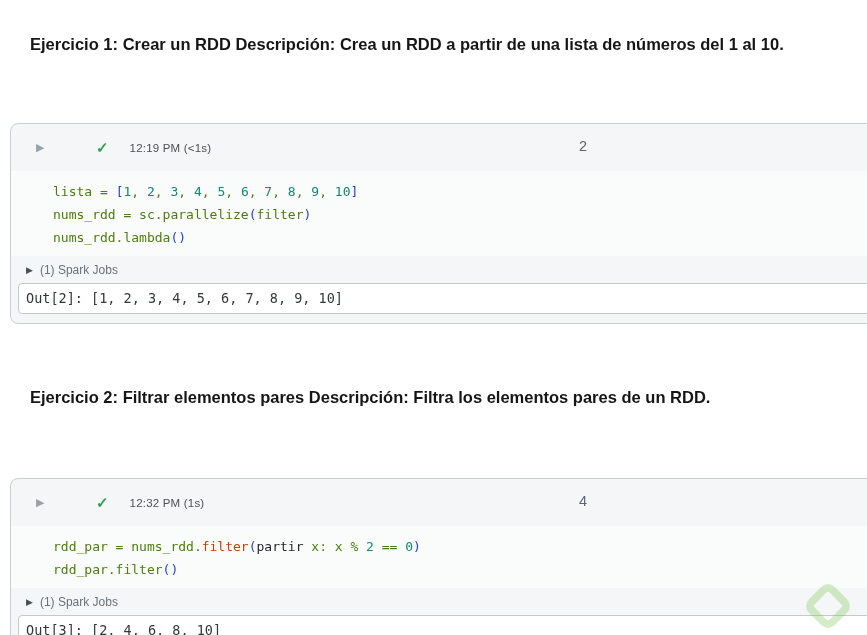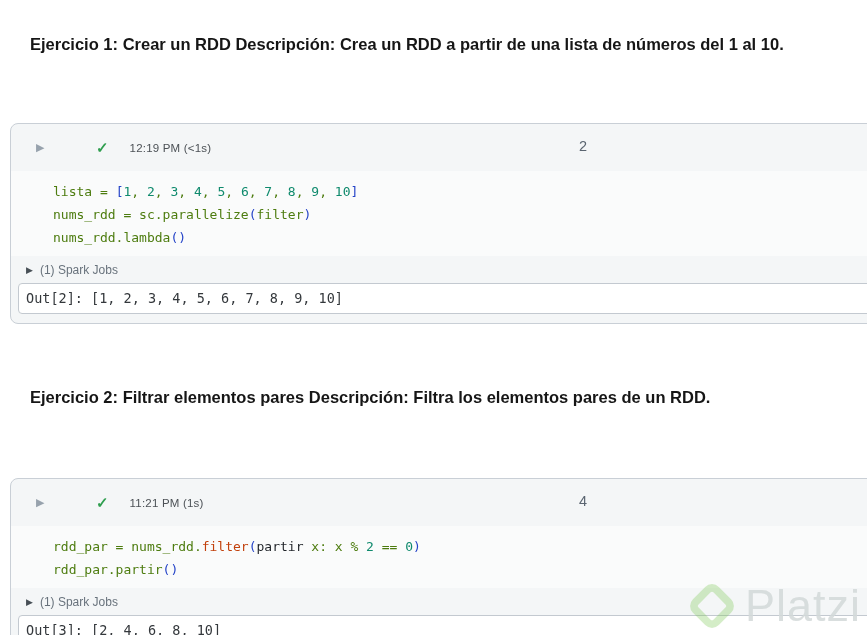--- a/index.html
+++ b/index.html
@@ -86,32 +86,31 @@
   </div>
   <div class="out-box">Out[2]: [1, 2, 3, 4, 5, 6, 7, 8, 9, 10]</div>
 </div>
 
 <h2 class="exercise-heading heading-2">Ejercicio 2: Filtrar elementos pares Descripción: Filtra los elementos pares de un RDD.</h2>
 
 <div class="cell cell-2">
   <div class="cell-header">
     <span class="play-icon">▶</span>
     <span class="check-icon">✓</span>
-    <span class="cell-timestamp">11:21 PM (1s)</span>
+    <span class="cell-timestamp">12:32 PM (1s)</span>
     <span class="execution-count">4</span>
   </div>
   <div class="cell-code">
       <div class="code-line"><span class="tok-plain">rdd_par = nums_rdd.</span><span class="tok-builtin">filter</span><span class="tok-bracket">(</span><span class="tok-keyword">partir</span><span class="tok-plain"> x: x % </span><span class="tok-number">2</span><span class="tok-plain"> == </span><span class="tok-number">0</span><span class="tok-bracket">)</span></div>
-      <div class="code-line"><span class="tok-plain">rdd_par.partir</span><span class="tok-bracket">()</span></div>
+      <div class="code-line"><span class="tok-plain">rdd_par.filter</span><span class="tok-bracket">()</span></div>
     </div>
   <div class="spark-row">
     <span class="spark-tri">▶</span>
     <span class="spark-label">(1) Spark Jobs</span>
   </div>
   <div class="out-box">Out[3]: [2, 4, 6, 8, 10]</div>
 </div>
 
 <div class="watermark">
   <svg class="watermark-logo" width="54" height="54" viewBox="0 0 56 56">
     <rect x="13" y="13" width="30" height="30" rx="6" transform="rotate(45 28 28)" fill="none" stroke="#7dc855" stroke-width="8"></rect>
   </svg>
-  <span class="watermark-text">Platzi</span>
 </div>
 
 </body></html>

